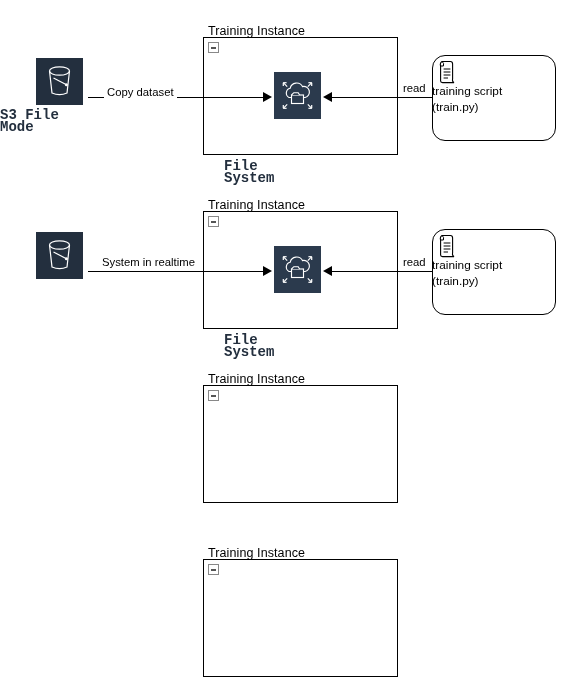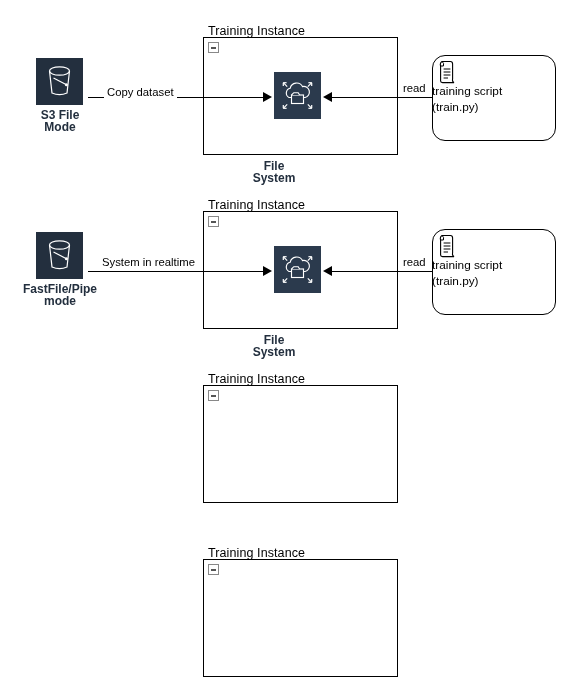--- a/index.html
+++ b/index.html
@@ -34,23 +34,23 @@
   }
   .collapse:after{
     content:"";position:absolute;left:2px;top:4px;
     width:5px;height:1.6px;background:#555;
   }
 
   
   .awsicon{position:absolute;width:47px;height:47px;}
   .awsicon svg{display:block;width:47px;height:47px;}
   .iconlabel{
-    position:absolute;text-align:center;
-    font-size:12px;font-weight:bold;color:#232F3E;
-    line-height:11.5px;white-space:nowrap;
+    position:absolute;
+    font-size:14px;font-weight:bold;color:#232F3E;
+    line-height:11.5px;white-space:nowrap;font-family:Liberation Mono, monospace;
   }
 
   
   .s3{left:36px;top:58px;}
   .s3lab{left:0px;top:110px;width:120px;}
   .fs{left:274px;top:72px;}
   .fslab{left:224px;top:124px;width:100px;margin-top:37px;}
 
   
   .hline{position:absolute;height:0;border-top:1.5px solid #000;}
@@ -164,24 +164,20 @@
 
   <div class="awsicon s3">
     <svg viewBox="0 0 47 47">
       <rect x="0" y="0" width="47" height="47" fill="#232F3E"></rect>
       <ellipse cx="23.5" cy="13" rx="10" ry="4.2" fill="none" stroke="#fff" stroke-width="1.2"></ellipse>
       <path d="M13.5 13 L16 35 Q23.5 38.4 31 35 L33.5 13" fill="none" stroke="#fff" stroke-width="1.2"></path>
       <path d="M17.5 20 L30 26.5" stroke="#fff" stroke-width="1.2" fill="none"></path>
       <circle cx="30.4" cy="26.8" r="1.5" fill="#fff"></circle>
     </svg>
   </div>
-  <div class="iconlabel s3lab">
-    <span>FastFile/Pipe</span><br>
-    <span>mode</span>
-  </div>
 
   <div class="hline" style="left:88px;top:97px;width:180px;"></div>
   <div class="arrowhead right" style="left:263px;top:92px;"></div>
   <div class="edgelabel" style="left:99px;top:82px;">System in realtime</div>
 
   <div class="awsicon fs">
     <svg viewBox="0 0 47 47">
       <rect x="0" y="0" width="47" height="47" fill="#2B3A4D"></rect>
       <path d="M15 25.5 a5 5 0 0 1 1.2 -9.3 a6.6 6.6 0 0 1 12.3 -1.6 a5.2 5.2 0 0 1 2.6 10.9 z" fill="none" stroke="#fff" stroke-width="1.15"></path>
       <rect x="17.5" y="23" width="12" height="8.5" fill="#2B3A4D" stroke="#fff" stroke-width="1.15"></rect>

